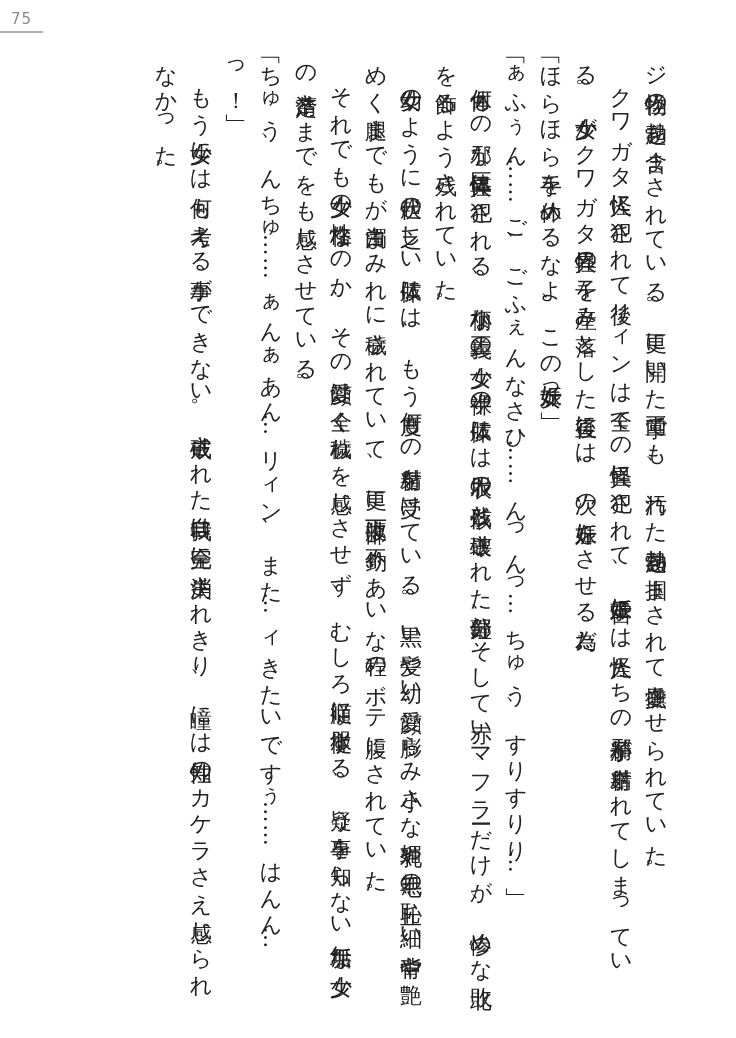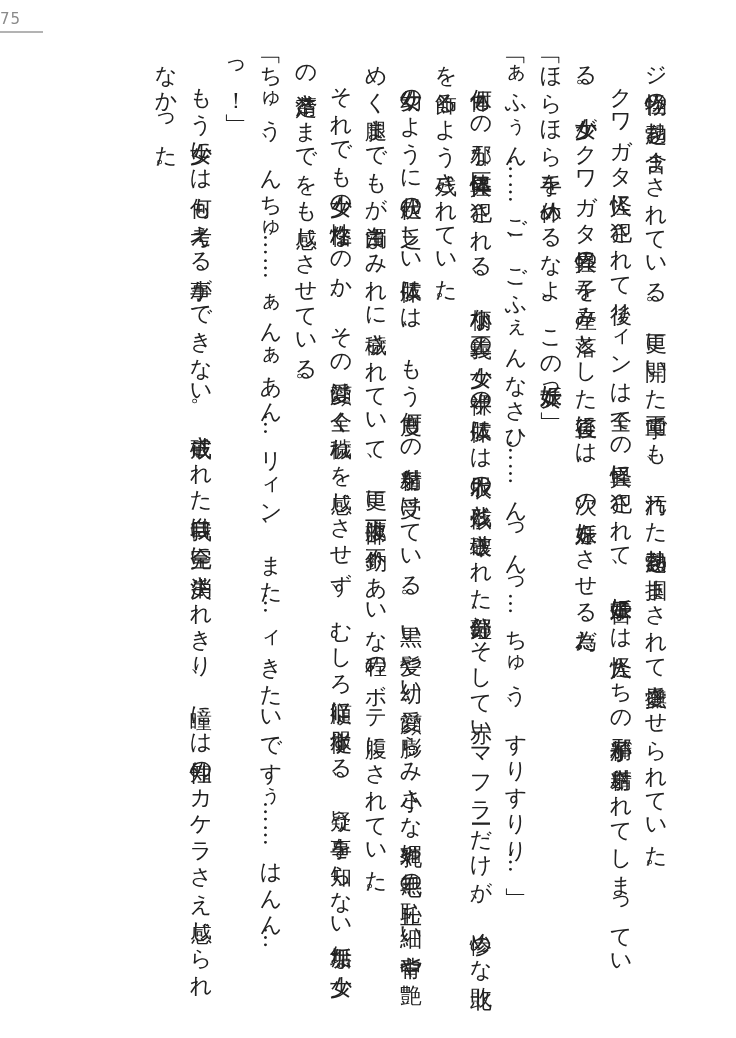--- a/index.html
+++ b/index.html
@@ -14,21 +14,21 @@
     position: relative;
     width: 736px;
     height: 1038px;
     background: #ffffff;
   }
   .page-number {
     position: absolute;
     top: 10px;
     left: 0;
     width: 43px;
-    text-align: left;
+    text-align: center;
     font-family: "DejaVu Sans", "Liberation Sans", sans-serif;
     font-size: 15px;
     font-weight: 400;
     color: #8a8a8a;
     padding-bottom: 3px;
     border-bottom: 2px solid #b3b3b3;
     letter-spacing: 1px;
   }
   .text-body {
     position: absolute;

